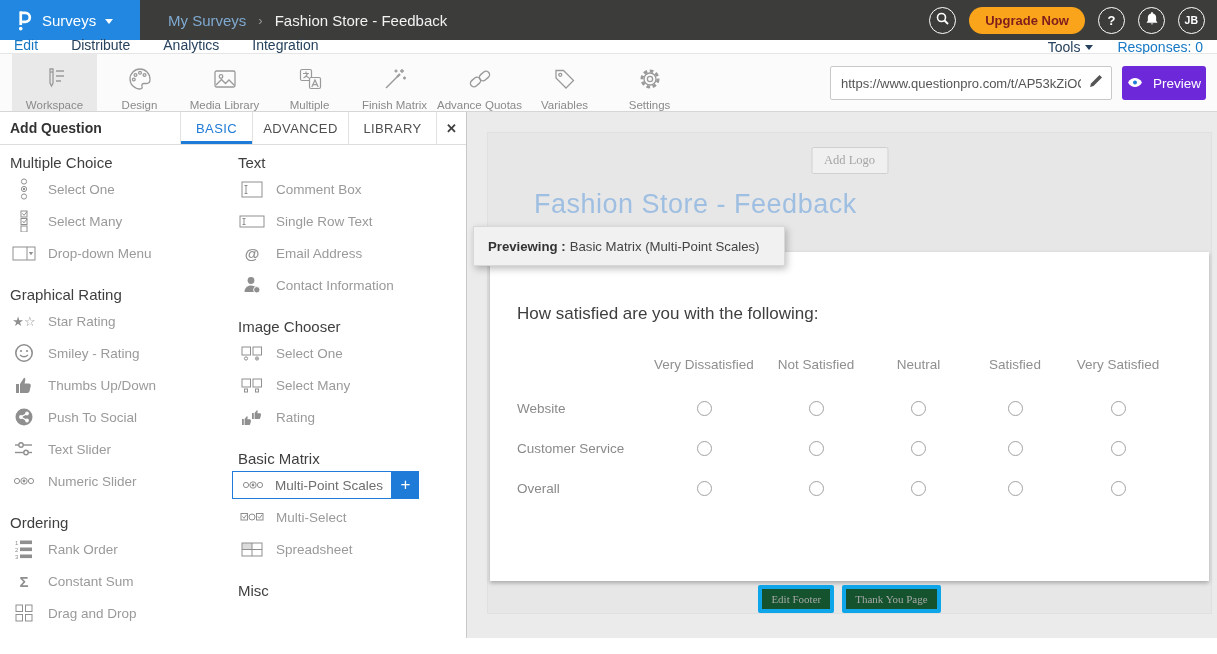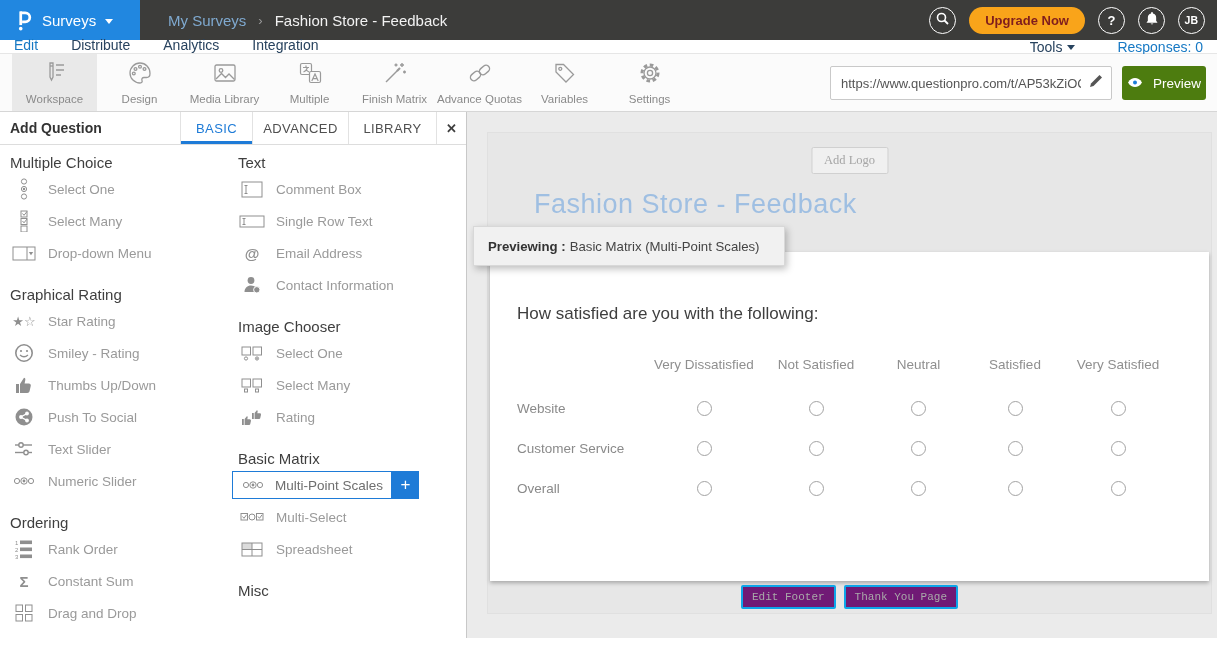--- a/index.html
+++ b/index.html
@@ -24,38 +24,38 @@
     font-size:13px; font-weight:bold; background:transparent; }
   .avatar { font-size:10.5px; letter-spacing:.3px; }
   .upgrade-btn { height:27px; border-radius:14px; background:#f9a41a; color:#7f1d1d; border:none;
     font-size:13px; font-weight:bold; padding:0 16px; cursor:pointer; font-family:inherit; }
 
   
   .navbar { height:14px; background:#fff; border-bottom:1px solid #e6e6e6; display:flex; align-items:center; }
   .nav-left { display:flex; gap:33px; padding-left:14px; font-size:14px; }
   .nav-link { color:#27425e; text-decoration:none; cursor:pointer; }
   .nav-link.active { color:#1779c4; border-bottom:2px solid #1779c4; padding-bottom:2px; }
-  .nav-right { margin-left:auto; display:flex; align-items:flex-end; gap:42px; padding-right:14px; font-size:14px; }
+  .nav-right { margin-left:auto; display:flex; align-items:flex-end; gap:24px; padding-right:14px; font-size:14px; }
   .tools { color:#27425e; display:flex; align-items:center; gap:5px; cursor:pointer; }
   .caret-d { width:0; height:0; border-left:4px solid transparent; border-right:4px solid transparent;
     border-top:5px solid #27425e; margin-top:2px; }
   .responses { color:#1779c4; }
 
   
   .toolbar { height:58px; background:#fbfbfb; border-bottom:1px solid #d6d6d6; position:relative;
     display:flex; padding-left:12px; }
-  .tool { width:85px; display:flex; flex-direction:column; align-items:center; justify-content:center;
+  .tool { width:85px; display:flex; flex-direction:column; align-items:center; justify-content:flex-end;
     gap:3px; cursor:pointer; }
   .tool.active { background:#e9e9e9; }
   .tool-label { font-size:11.5px; color:#8a8a8a; white-space:nowrap; }
   .url-box { position:absolute; right:105px; top:12px; width:282px; height:34px; background:#fff;
     border:1px solid #c9c9c9; border-radius:2px; display:flex; align-items:center; cursor:text; }
   .url-text { flex:1; font-size:13px; color:#555; padding-left:10px; white-space:nowrap; overflow:hidden; }
   .url-edit { width:30px; display:flex; align-items:center; justify-content:center; cursor:pointer; }
-  .preview-btn { position:absolute; right:11px; top:12px; width:84px; height:34px; background:#4d7c0f;
+  .preview-btn { position:absolute; right:11px; top:12px; width:84px; height:34px; background:#6d28d9;
     border:none; border-radius:3px; color:#fff; font-size:13.5px; display:flex; align-items:center;
     justify-content:center; gap:10px; cursor:pointer; font-family:inherit; }
 
   
   .content { display:flex; height:526px; }
 
   
   .left-panel { width:467px; background:#fff; border-right:1px solid #c8c8c8; overflow:hidden; }
   .panel-header { height:33px; border-bottom:1px solid #ddd; display:flex; align-items:stretch; }
   .panel-title { flex:1; display:flex; align-items:center; padding-left:10px; font-size:14px;
@@ -103,22 +103,22 @@
   .mrow.r { height:40px; }
   .mrow .rlabel { font-size:13.5px; color:#8a8a8a; }
   .rcell { display:flex; justify-content:center; }
   .radio { width:15px; height:15px; border:1px solid #a3a3a3; border-radius:50%; background:#fff;
     cursor:pointer; }
   .tooltip { position:absolute; left:6px; top:114px; width:312px; height:40px; background:#f1f1f1;
     border:1px solid #d8d8d8; box-shadow:2px 3px 7px rgba(0,0,0,.25); z-index:5; display:flex;
     align-items:center; padding-left:14px; font-size:13.2px; color:#444; }
   .tooltip b { color:#333; margin-right:4px; }
   .footer-row { position:absolute; left:0; right:0; top:452px; display:flex; justify-content:center; gap:8px; }
-  .foot-btn { border:2px solid #0ea5e9; background:#701a75; color:#a9a9a9; font-size:11px;
-    padding:4px 9px; border-radius:2px; cursor:pointer; font-family:Liberation Mono, monospace; }
+  .foot-btn { border:4px solid #0ea5e9; background:#14532d; color:#a9a9a9; font-size:11px;
+    padding:4px 9px; border-radius:2px; cursor:pointer; font-family:Liberation Serif, serif; }
 </style>
 </head>
 <body>
 
 <header class="topbar">
   <div class="logo-block">
     <span class="logo-mark">
       <svg width="20" height="23" viewBox="0 0 22 24">
           <g fill="#fff">
             <path d="M8 2h5.5a6.5 6.5 0 0 1 0 13H10v-3h3.5a3.5 3.5 0 0 0 0-7H8z"></path>

